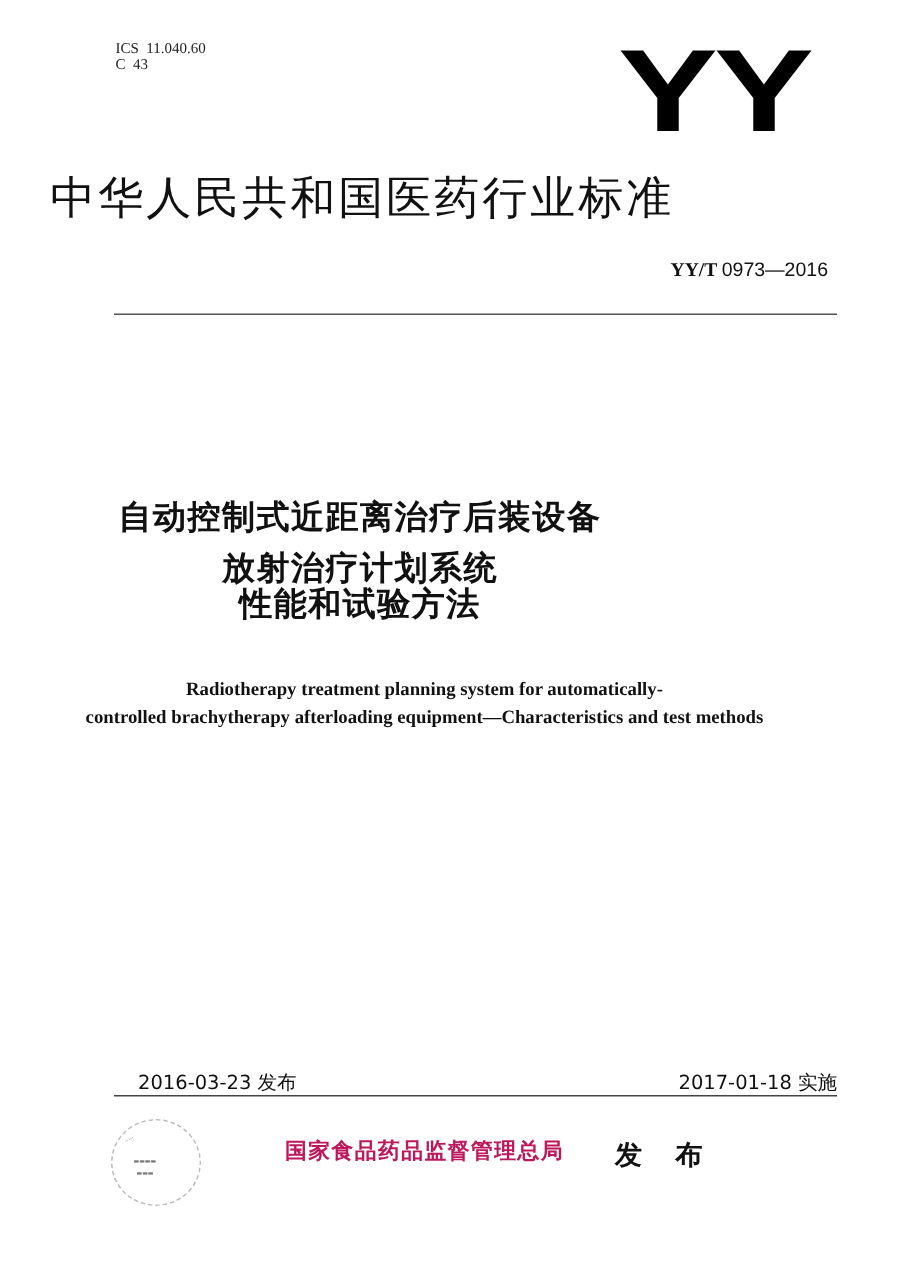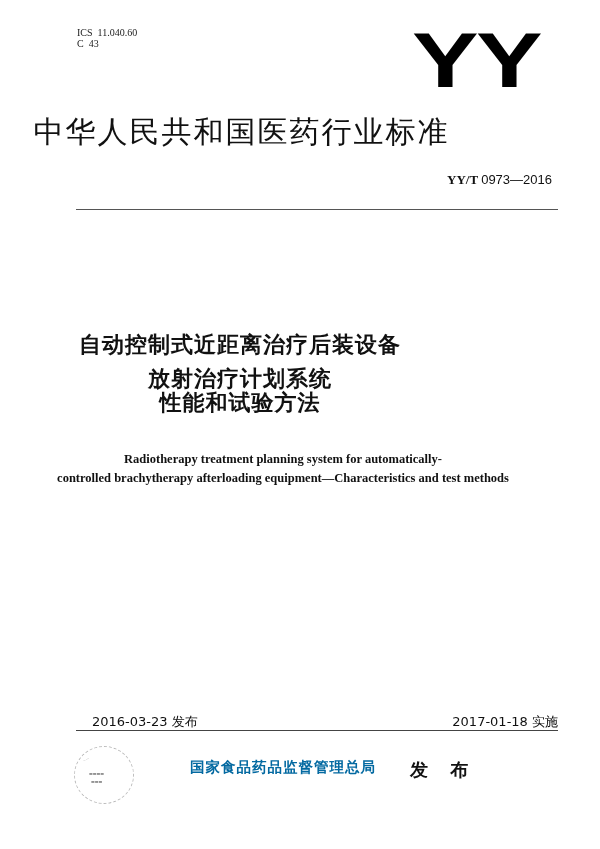--- a/index.html
+++ b/index.html
@@ -9,21 +9,21 @@
     .classif div { white-space: pre; }
     .logo { left: 412px; top: 25px; font-family: "Liberation Sans", sans-serif; font-weight: 900; font-size: 78px; letter-spacing: -2px; line-height: 70px; color: #000; transform: scaleX(1.28); transform-origin: left top; }
     .std-title { left: 0; width: 483px; top: 112px; text-align: center; font-size: 30px; letter-spacing: 2px; color: #111; font-family: "DejaVu Sans", sans-serif; }
     .std-no { right: 48px; top: 172px; font-size: 13px; font-family: "Liberation Serif", serif; font-weight: bold; color: #111; text-align: right; }
     .std-no .num { font-family: "Liberation Sans", sans-serif; font-weight: normal; }
     .rule-top { left: 76px; top: 209px; width: 482px; height: 1px; background: #555; }
     .cn-title { left: 0; width: 480px; text-align: center; font-size: 22px; font-weight: bold; color: #111; letter-spacing: 1px; }
     .en-title { left: 0; width: 566px; text-align: center; font-family: "Liberation Serif", serif; font-weight: bold; font-size: 12.5px; color: #111; }
     .date { top: 713px; font-size: 13px; color: #111; font-family: "DejaVu Sans", sans-serif; }
     .rule-bottom { left: 76px; top: 730px; width: 482px; height: 1px; background: #444; }
-    .issuer { left: 190px; top: 758px; font-size: 14.5px; font-weight: bold; letter-spacing: 1px; color: #0369a1; }
+    .issuer { left: 190px; top: 758px; font-size: 14.5px; font-weight: bold; letter-spacing: 1px; color: #be185d; }
     .issue-word { left: 410px; top: 758px; font-size: 18px; font-weight: bold; letter-spacing: 8px; color: #111; }
     .stamp { left: 74px; top: 746px; width: 58px; height: 56px; border-radius: 50%; border: 1px dashed #bbb; }
     .stamp span { position: absolute; font-size: 4px; color: #777; white-space: nowrap; }
   </style>
 </head>
 <body>
 
 <div class="abs classif">
   <div>ICS  11.040.60</div>
   <div>C  43</div>

